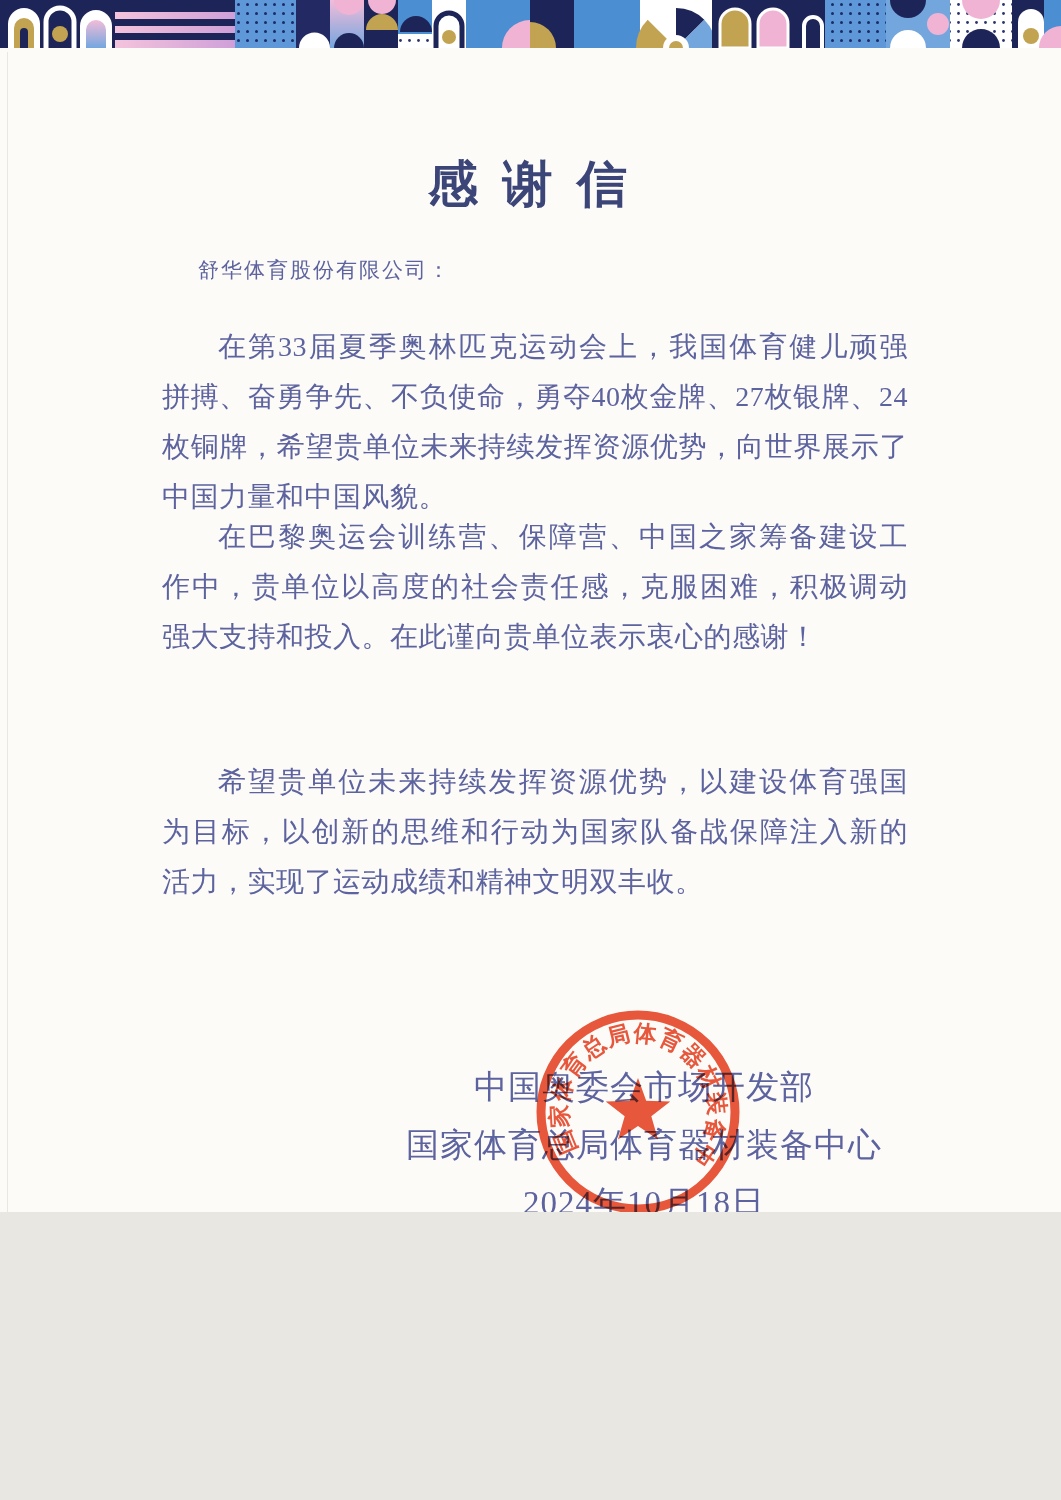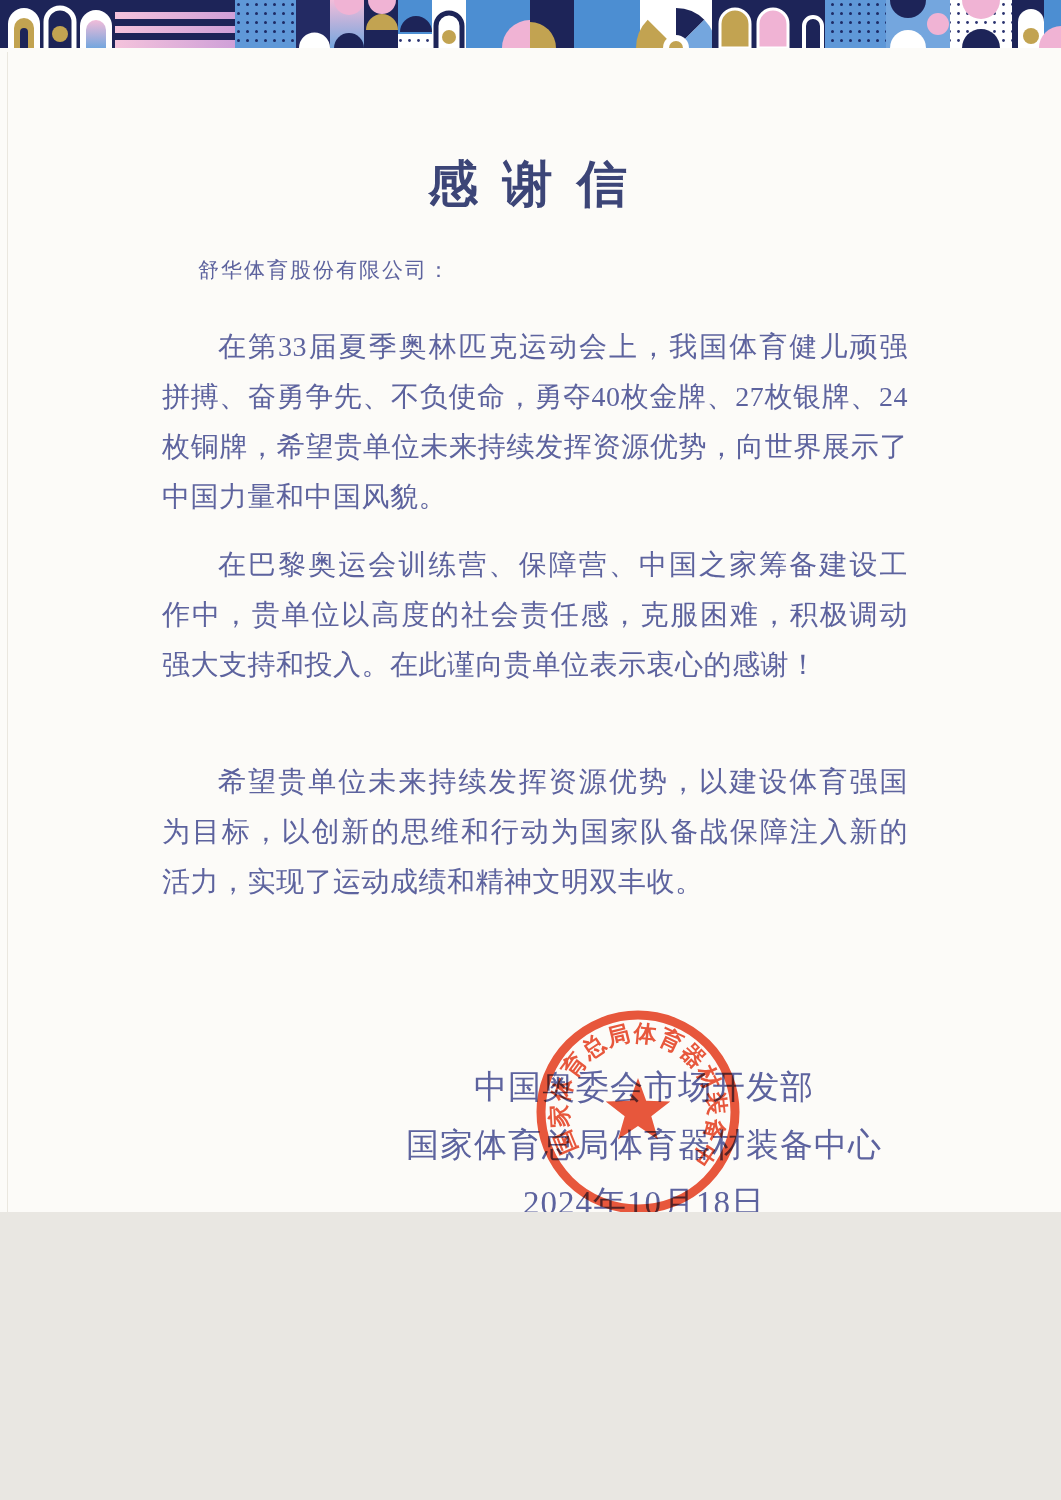--- a/index.html
+++ b/index.html
@@ -24,21 +24,21 @@
     position:absolute;left:0;top:152px;width:1061px;margin:0;
     text-align:center;font-size:50px;line-height:64px;font-weight:bold;
     color:#3c4577;letter-spacing:6px;
   }
   .salutation{
     position:absolute;left:162px;top:250px;width:760px;
     font-size:21px;line-height:40px;color:#5d639e;letter-spacing:2px;margin-left:36px;
   }
   .para{position:absolute;left:162px;width:746px;color:#5d639e;font-size:28px;}
   .para-1{top:322px;}
-  .para-2{top:540px;}
+  .para-2{top:512px;}
   .para-3{top:757px;}
   .line{line-height:50px;letter-spacing:.5px;}
   .line.fill{text-align:justify;text-align-last:justify;}
   .line.last{text-align:center;text-align-last:left;}
   .line.indent{text-indent:2em;}
 
   .signature{
     position:absolute;left:383px;top:1058px;width:522px;
     text-align:center;color:#5d639e;font-size:33px;
   }

